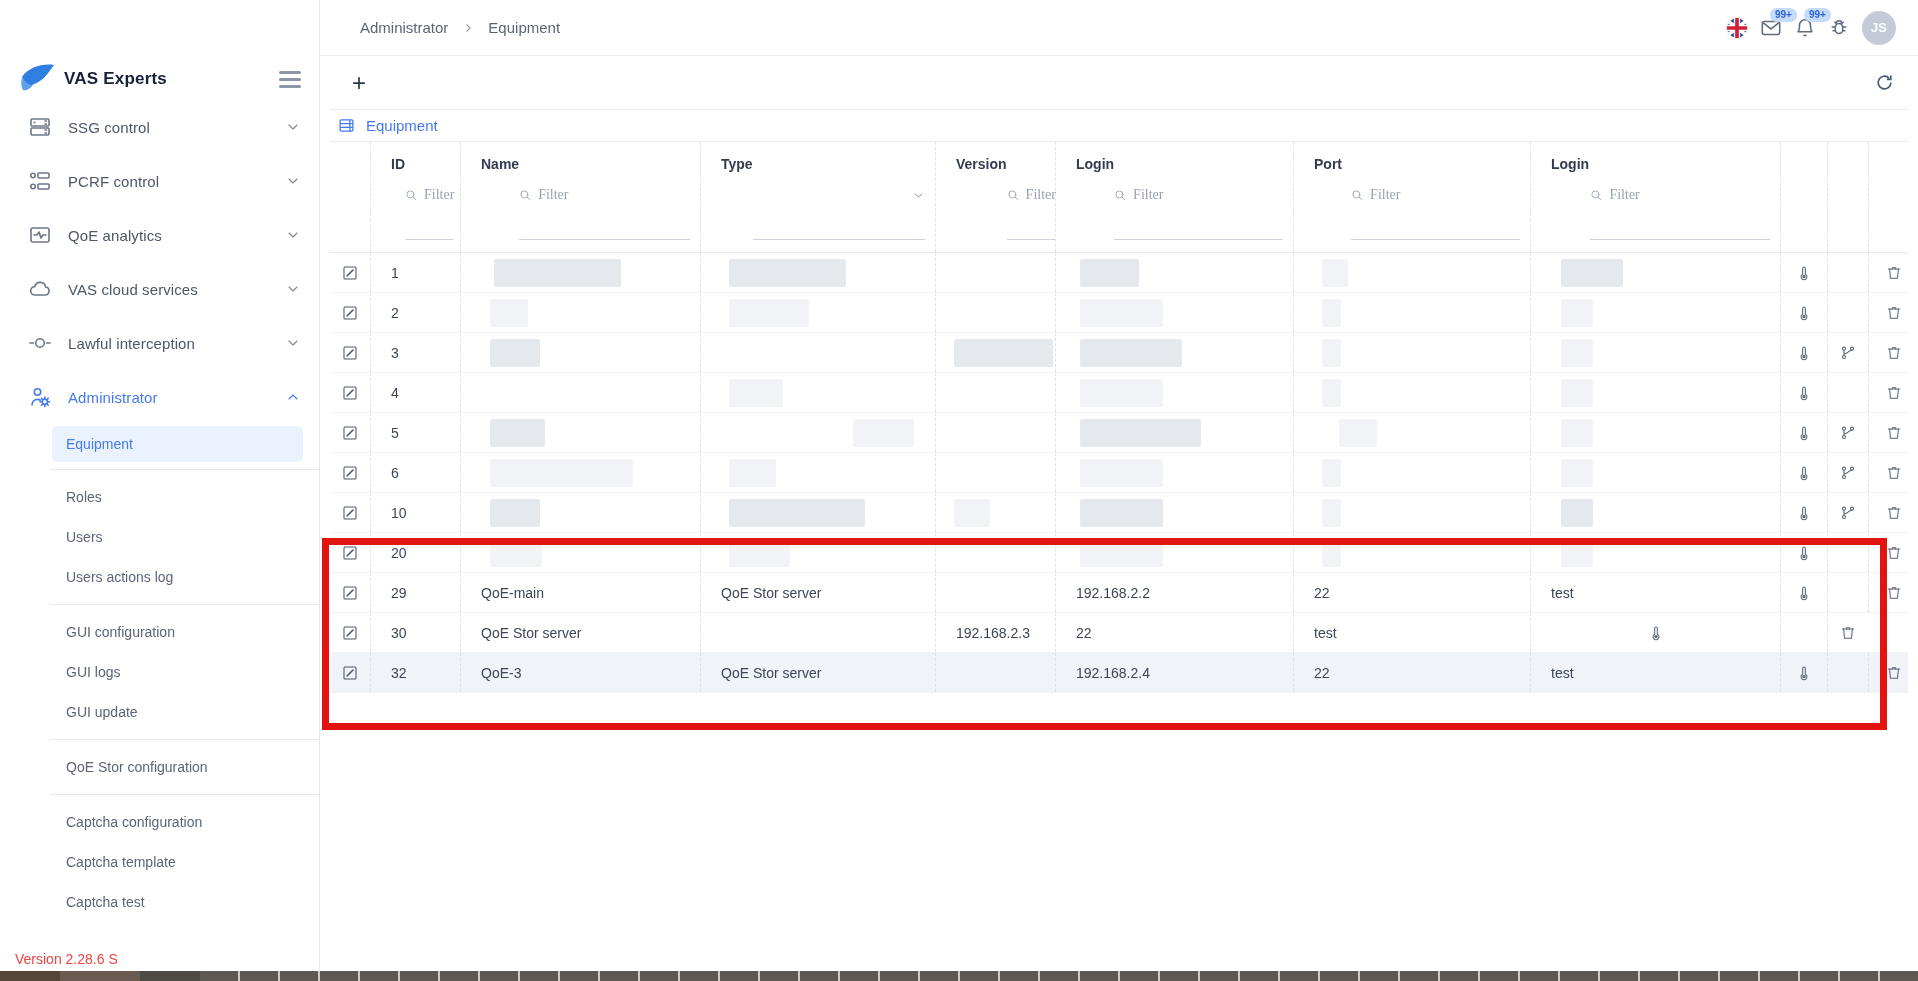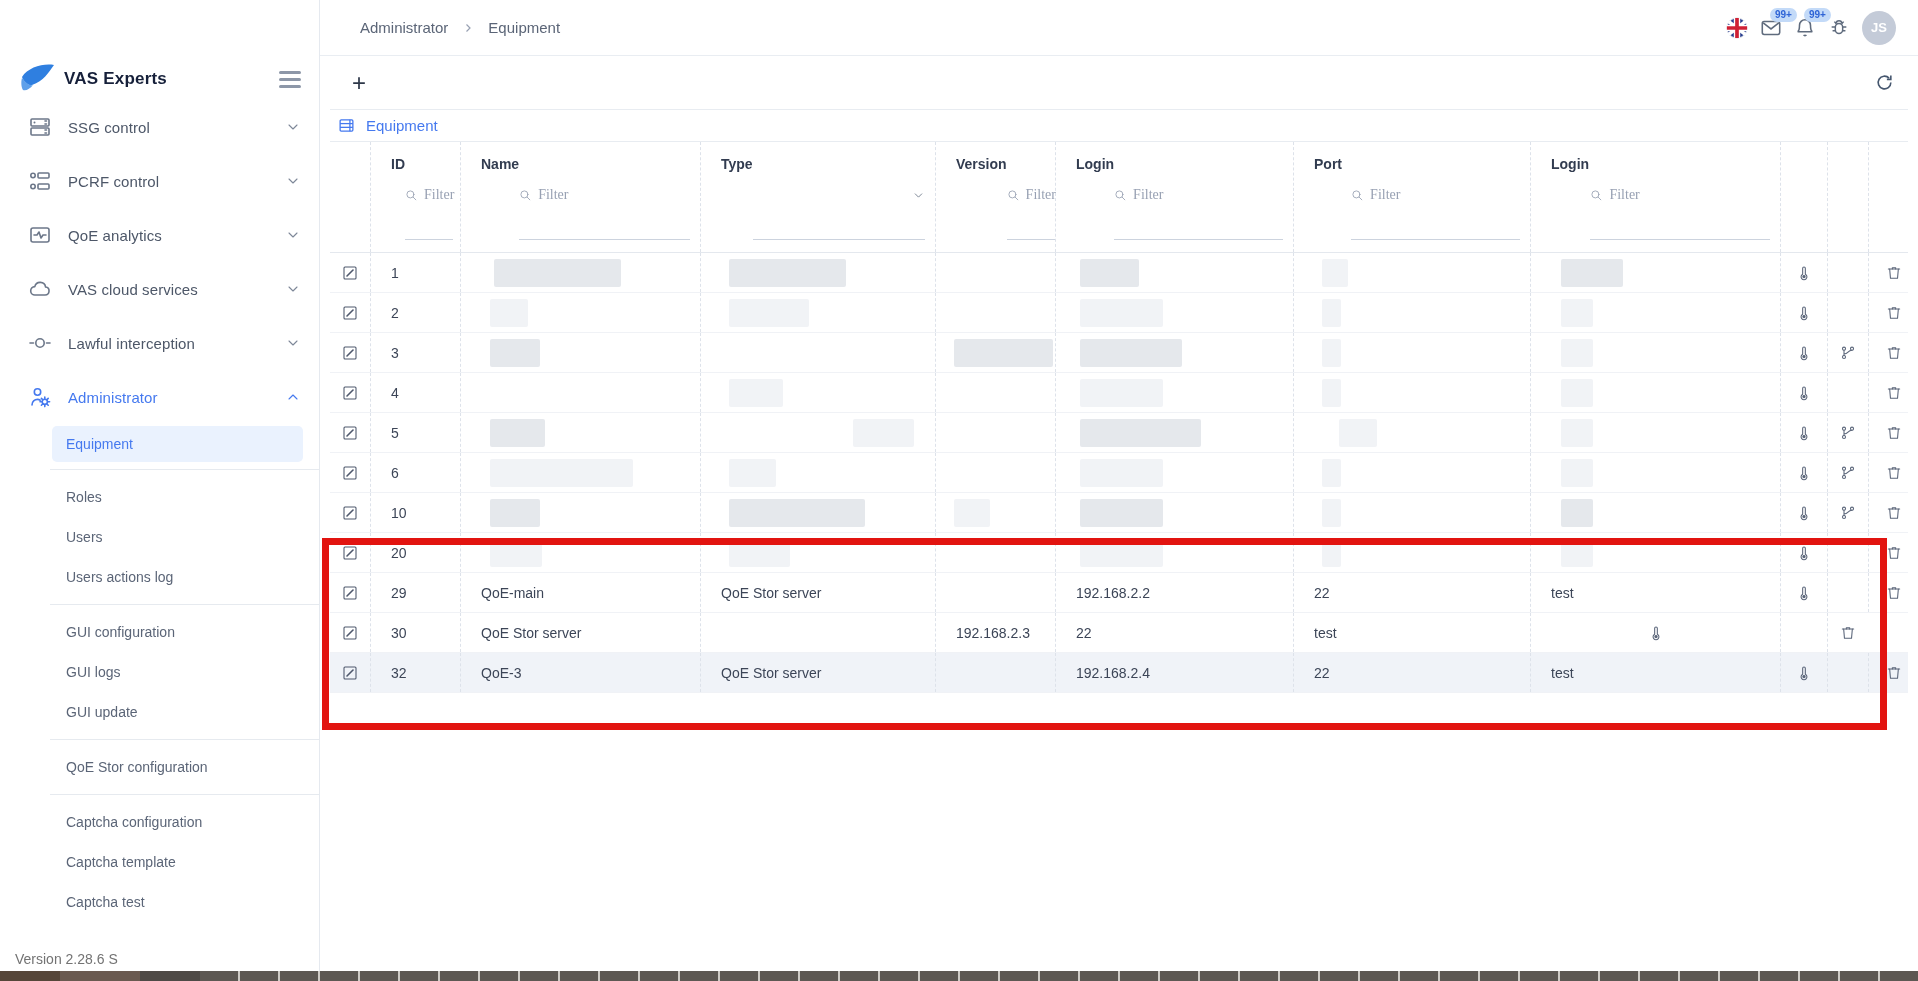--- a/index.html
+++ b/index.html
@@ -30,21 +30,21 @@
   .menu-item .mi-chev { margin-left:auto; width:16px; height:16px; color:#7d8798; }
   .menu-item.active { color:#4579ef; }
   .menu-item.active .mi-icon, .menu-item.active .mi-chev { color:#4579ef; }
 
   .submenu-active { margin:2px 16px 0 52px; height:36px; background:#eaf2fe; border-radius:5px;
     display:flex; align-items:center; padding-left:14px; color:#4579ef; font-size:14px; cursor:pointer; }
   .submenu-item { height:40px; display:flex; align-items:center; padding-left:66px; color:#5b6577;
     font-size:14px; cursor:pointer; }
   .submenu-div { border-top:1px solid #e6eaef; margin:7px 0 7px 50px; }
 
-  .version { position:absolute; left:15px; bottom:14px; font-size:14px; color:#737373; }
+  .version { position:absolute; left:15px; bottom:14px; font-size:14px; color:#ef4444; }
 
   
   .main { flex:1; display:flex; flex-direction:column; min-width:0; }
   .topbar { height:56px; border-bottom:1px solid #e9edf2; display:flex; align-items:center; padding:0 22px 0 40px; }
   .crumb { font-size:15px; color:#5b6577; cursor:pointer; }
   .crumb-sep { margin:0 14px; color:#97a0b2; width:12px; height:12px; }
   .top-icons { margin-left:auto; display:flex; align-items:center; gap:12px; }
   .tico { position:relative; width:22px; height:22px; color:#5f6b7d; cursor:pointer; }
   .badge { position:absolute; top:-9px; left:10px; background:#c3daf8; color:#2f64d6; font-size:10px;
     font-weight:700; border-radius:9px; padding:2px 5px; line-height:1; white-space:nowrap; }

